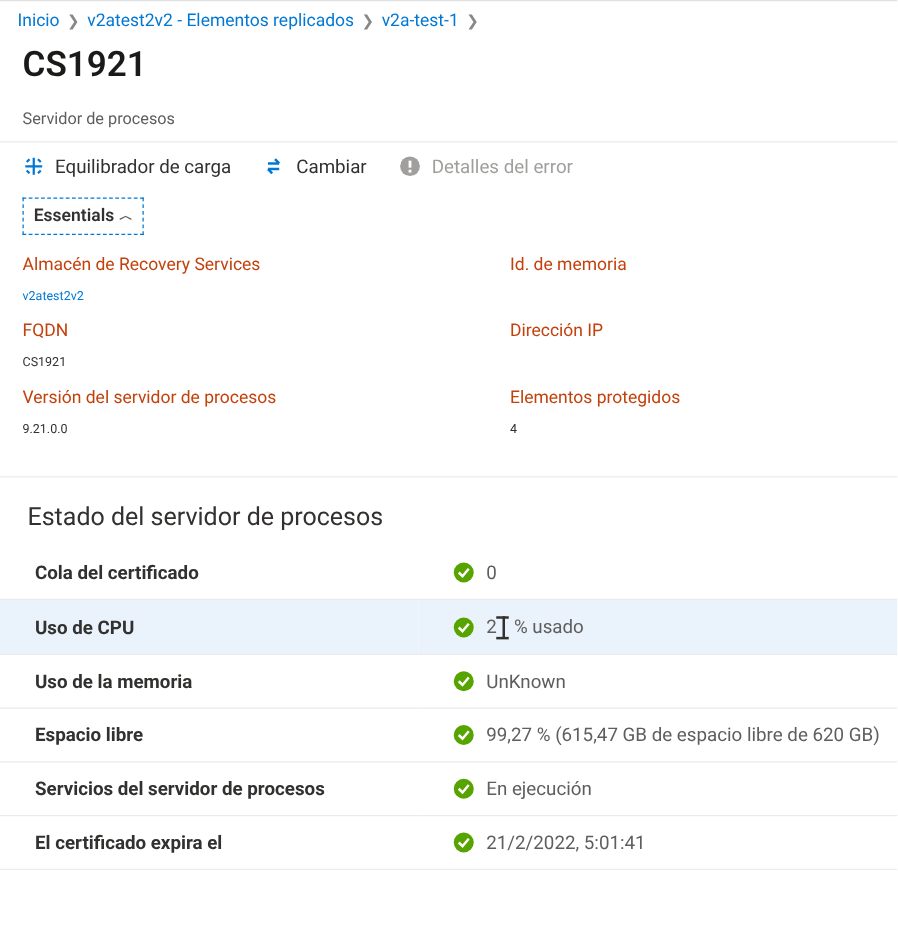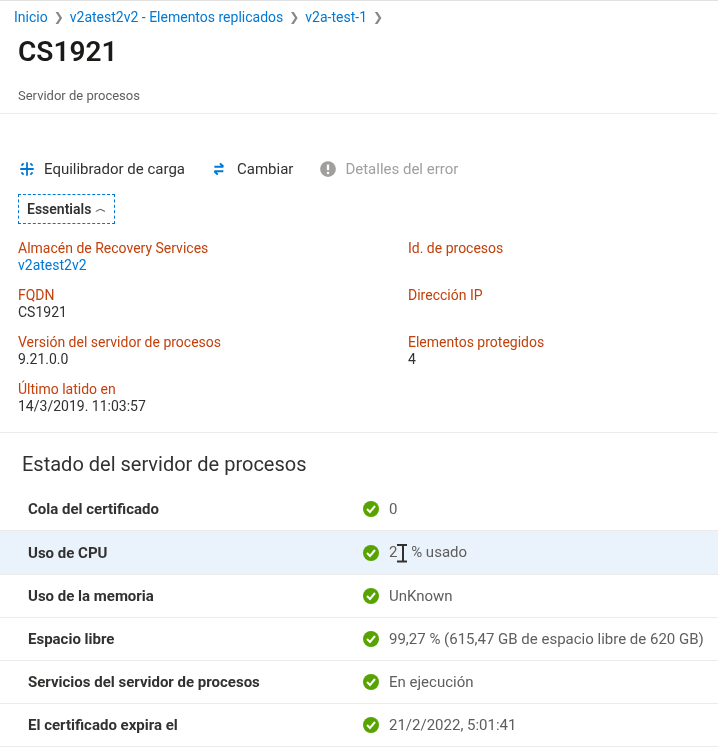--- a/index.html
+++ b/index.html
@@ -26,21 +26,21 @@
     margin: 0; font-size: 28px; font-weight: 600; color: #1b1a19;
   }
   .header .subtitle { font-size: 13px; color: #605e5c; margin-top: 20px; }
   .toolbar {
     border-top: 1px solid #edebe9;
     padding: 10px 18px;
     display: flex; align-items: center; gap: 26px;
     font-size: 15px; font-weight: 400;
   }
   .toolbar .btn {
-    display: flex; align-items: center; gap: 8px; cursor: pointer; color: #323130; margin-top: 36px;
+    display: flex; align-items: center; gap: 8px; cursor: pointer; color: #323130;
   }
   .toolbar .btn .icon { color: #0078d4; width:18px; height:18px; display:inline-flex; align-items:center; justify-content:center; }
   .toolbar .btn.disabled { color: #a19f9d; cursor: default; }
   .toolbar .btn.disabled .icon { color: #a19f9d; }
   .essentials-toggle {
     margin: 6px 0 0 18px;
     display: inline-flex; align-items: flex-start; gap: 4px;
     border: 1px dashed #0078d4;
     padding: 6px 8px;
     font-size: 14px; font-weight: 600; color: #323130;
@@ -48,21 +48,21 @@
     cursor: pointer;
   }
   .essentials-toggle .chev { font-size: 11px; color: #605e5c; }
   .essentials {
     display: grid;
     grid-template-columns: 380px 1fr;
     column-gap: 10px; row-gap: 14px;
     padding: 16px 18px 14px 18px;
   }
   .field .label { font-size: 14px; color: #c2410c; }
-  .field .value { font-size: 14px; color: #323130; margin-top: 1px; }
+  .field .value { font-size: 10px; color: #323130; margin-top: 12px; }
   .field .value.link { color: #0078d4; cursor: pointer; }
   .divider { height: 10px; border-top: 1px solid #edebe9; margin-top: 4px; }
   .status-header {
     font-size: 20px; font-weight: 400; color: #323130;
     padding: 10px 22px 12px 22px;
   }
   table.status {
     width: 100%; border-collapse: collapse;
   }
   table.status td {
@@ -151,43 +151,39 @@
   <span class="chev">︿</span>
 </div>
 
 
 <div class="essentials">
   <div class="field">
     <div class="label">Almacén de Recovery Services</div>
     <div class="value link">v2atest2v2</div>
   </div>
   <div class="field">
-    <div class="label">Id. de procesos</div>
+    <div class="label">Id. de memoria</div>
     <div class="value"></div>
   </div>
   <div class="field">
     <div class="label">FQDN</div>
     <div class="value">CS1921</div>
   </div>
   <div class="field">
     <div class="label">Dirección IP</div>
     <div class="value"></div>
   </div>
   <div class="field">
     <div class="label">Versión del servidor de procesos</div>
     <div class="value">9.21.0.0</div>
   </div>
   <div class="field">
     <div class="label">Elementos protegidos</div>
     <div class="value">4</div>
   </div>
-  <div class="field">
-    <div class="label">Último latido en</div>
-    <div class="value">14/3/2019. 11:03:57</div>
-  </div>
   <div></div>
 </div>
 
 <div class="divider"></div>
 
 
 <div class="status-header">Estado del servidor de procesos</div>
 
 <table class="status">
   <tbody>

